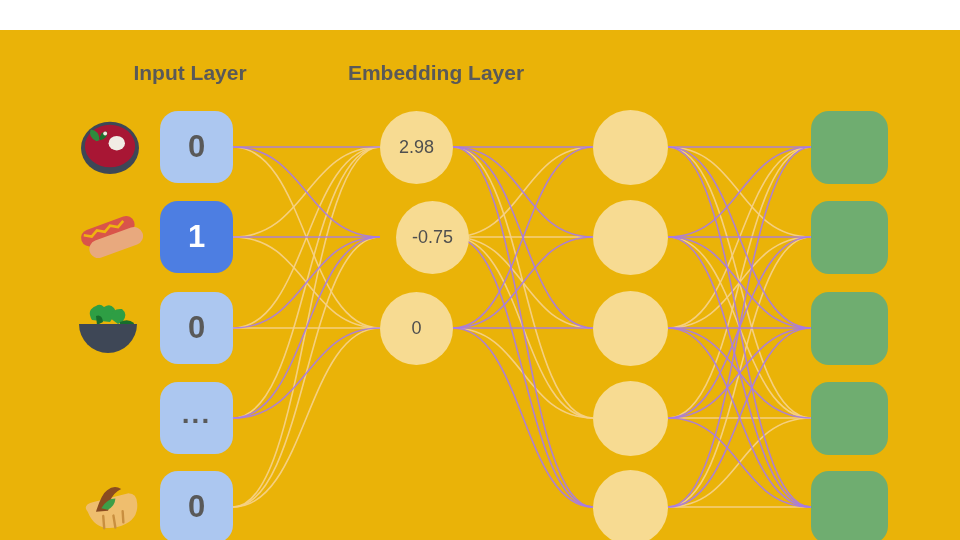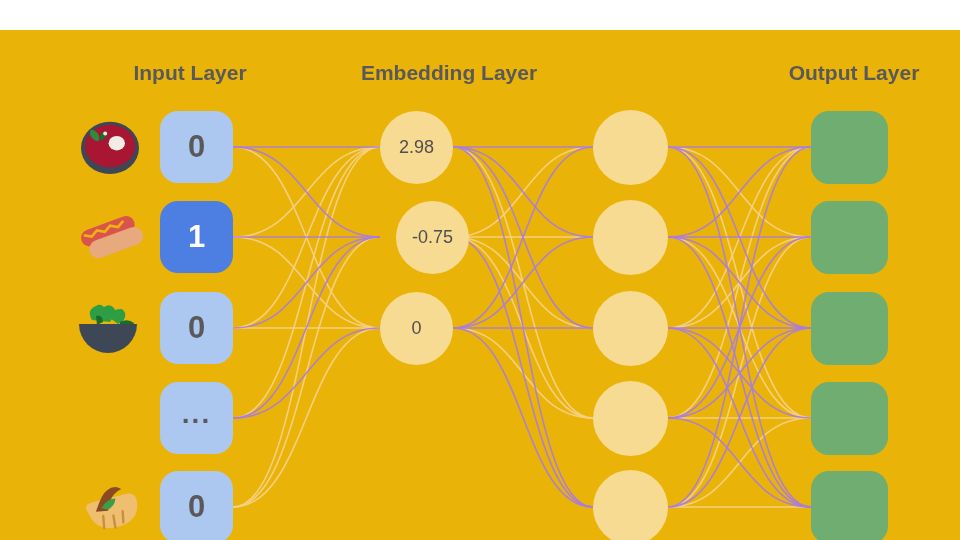--- a/index.html
+++ b/index.html
@@ -76,22 +76,21 @@
       <path d="M668,298 C739.5,298 739.5,388 811,388" fill="none" stroke="#A77BE4" stroke-width="1.6" stroke-opacity="0.9"></path>
       <path d="M668,298 C739.5,298 739.5,477 811,477" fill="none" stroke="#A77BE4" stroke-width="1.6" stroke-opacity="0.9"></path>
       <path d="M668,388 C739.5,388 739.5,207 811,207" fill="none" stroke="#A77BE4" stroke-width="1.6" stroke-opacity="0.9"></path>
       <path d="M668,388 C739.5,388 739.5,298 811,298" fill="none" stroke="#A77BE4" stroke-width="1.6" stroke-opacity="0.9"></path>
       <path d="M668,388 C739.5,388 739.5,477 811,477" fill="none" stroke="#A77BE4" stroke-width="1.6" stroke-opacity="0.9"></path>
       <path d="M668,477 C739.5,477 739.5,117 811,117" fill="none" stroke="#A77BE4" stroke-width="1.6" stroke-opacity="0.9"></path>
       <path d="M668,477 C739.5,477 739.5,298 811,298" fill="none" stroke="#A77BE4" stroke-width="1.6" stroke-opacity="0.9"></path>
     </svg>
 
   <div class="layer-title" style="left:190px">Input Layer</div>
-  <div class="layer-title" style="left:449px">Embedding Layer</div>
-  <div class="layer-title" style="left:854px">Output Layer</div>
+  <div class="layer-title" style="left:436px">Embedding Layer</div>
 
   <svg class="icon" style="left:79px;top:88px" width="62" height="58" viewBox="0 0 64 60">
     <ellipse cx="32" cy="31" rx="30" ry="27" fill="#3E4756"></ellipse>
     <ellipse cx="32" cy="29" rx="26" ry="22" fill="#A81634"></ellipse>
     <ellipse cx="39" cy="26" rx="8.5" ry="7.5" fill="#F1ECE4"></ellipse>
     <path d="M18 24 q-9 -4 -6 -12 q9 1 9 11 z" fill="#2E8B3D"></path>
     <path d="M21 21 q2 -8 8 -7 q1 7 -7 9 z" fill="#1D6E2C"></path>
     <circle cx="27" cy="16" r="2" fill="#F1ECE4"></circle>
   </svg>
 

